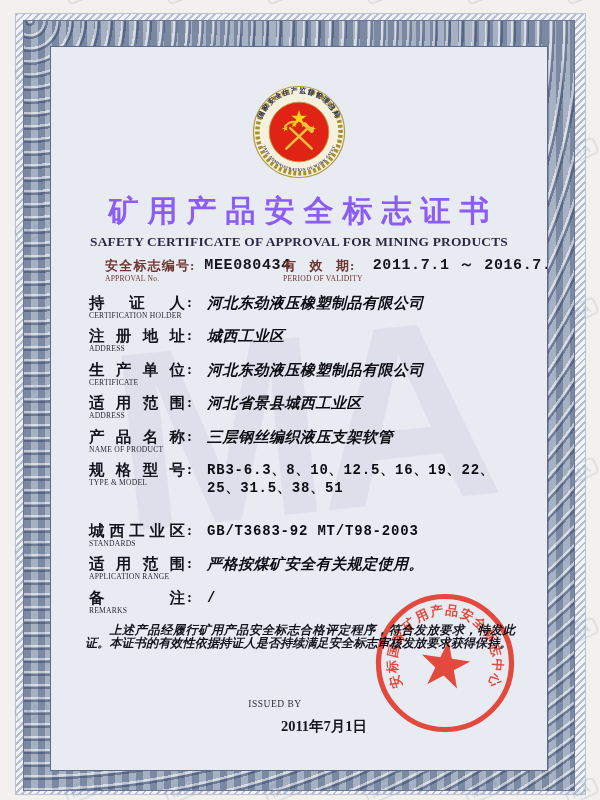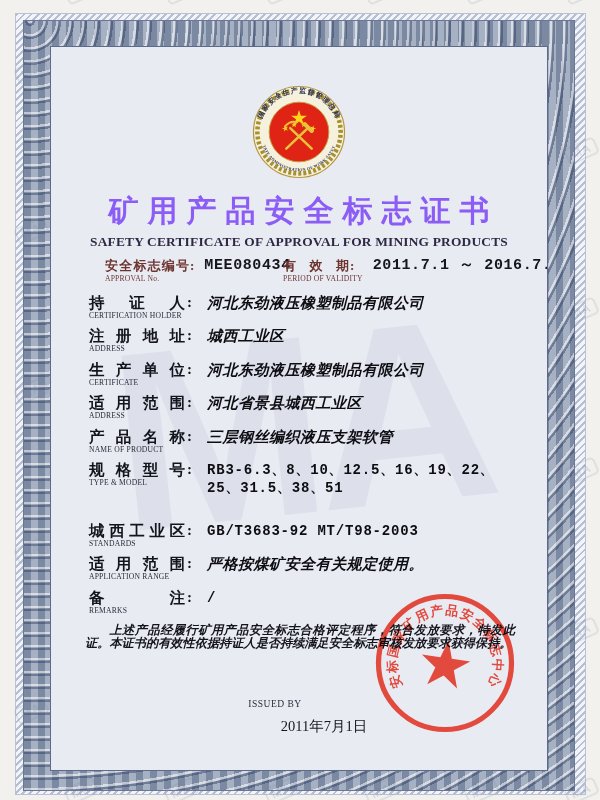--- a/index.html
+++ b/index.html
@@ -74,21 +74,21 @@
 
   
   .footer { position:absolute; top:577px; left:34px; right:28px; height:170px; }
   .decl { position:absolute; top:0; left:0; right:4px; font-size:12.2px; font-weight:bold;
     color:#14141c; line-height:13.2px; text-align:justify; text-indent:2em; font-style:italic; }
   .issued-zh { position:absolute; top:55px; left:0; right:0; text-align:center;
     transform:translateX(-27px); font-size:16.5px; color:#1c1c26; letter-spacing:3px; }
   .issued-en { position:absolute; top:75px; left:0; right:0; text-align:center;
     transform:translateX(-27px); font-size:9.5px; color:#2b2b3a; letter-spacing:.5px; }
   .cert-date { position:absolute; top:93px; left:0; right:0; text-align:center;
-    transform:translateX(22px); font-size:14.5px; font-weight:normal; color:#16161e; }
+    transform:translateX(22px); font-size:14.5px; font-weight:bold; color:#16161e; }
   .seal { position:absolute; left:284px; top:-37px; width:152px; height:152px;
     mix-blend-mode:multiply; opacity:.92; }
 </style>
 </head>
 <body>
 
 <div class="page">
 
   <div class="frame-a"></div>
   <div class="frame-b"></div>

